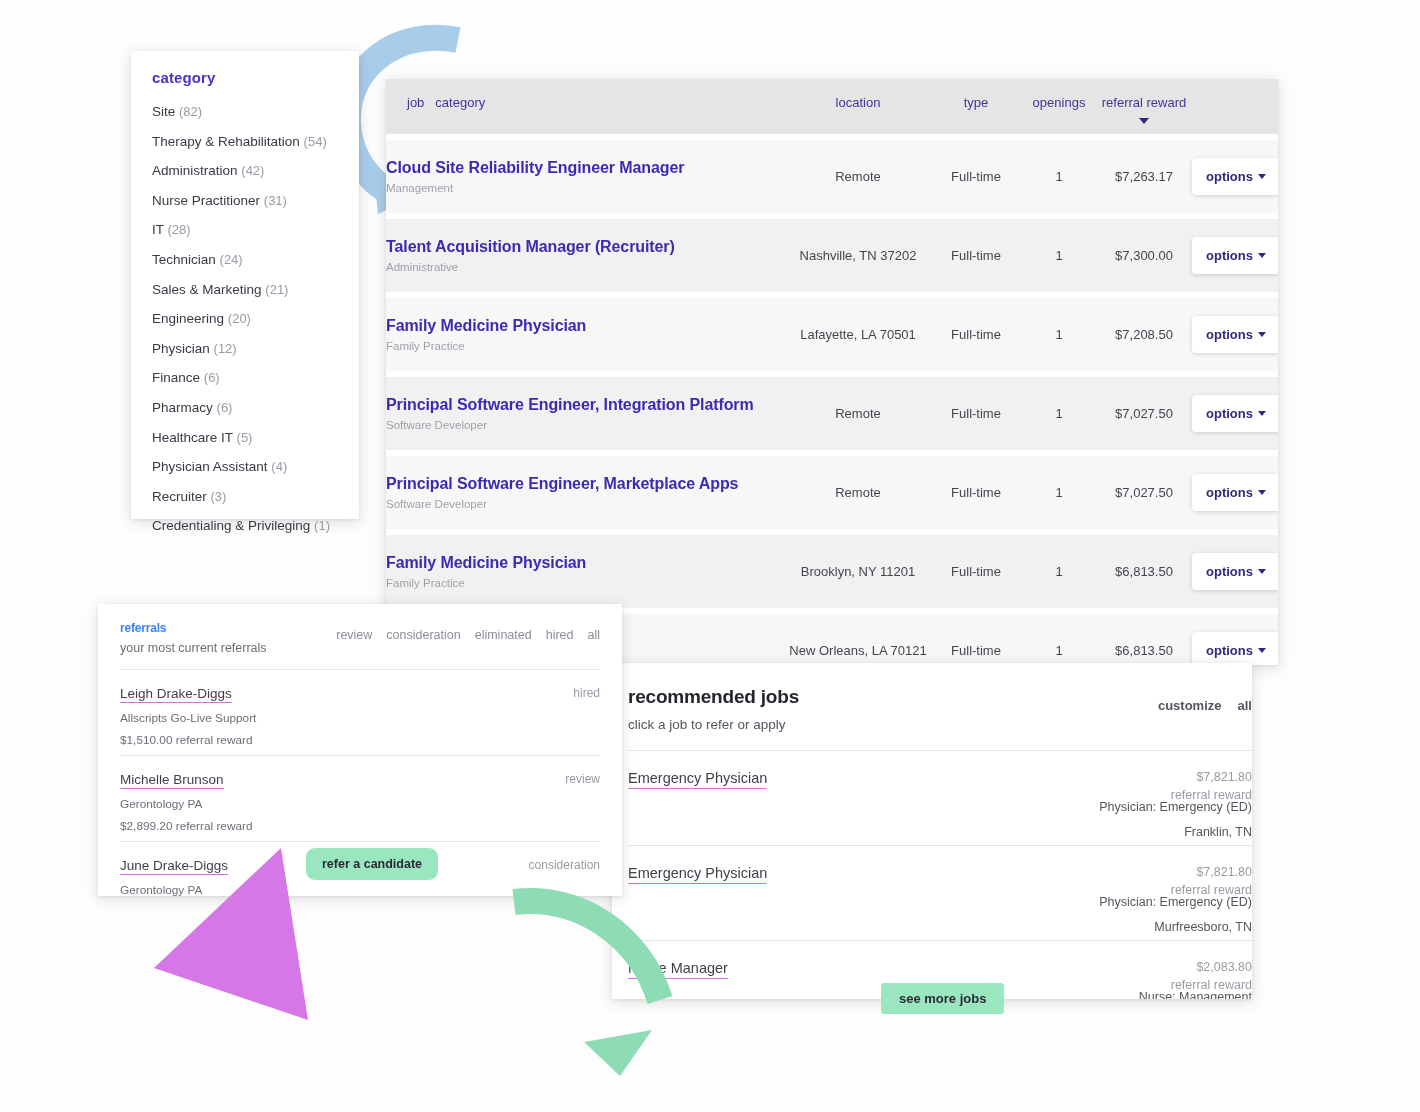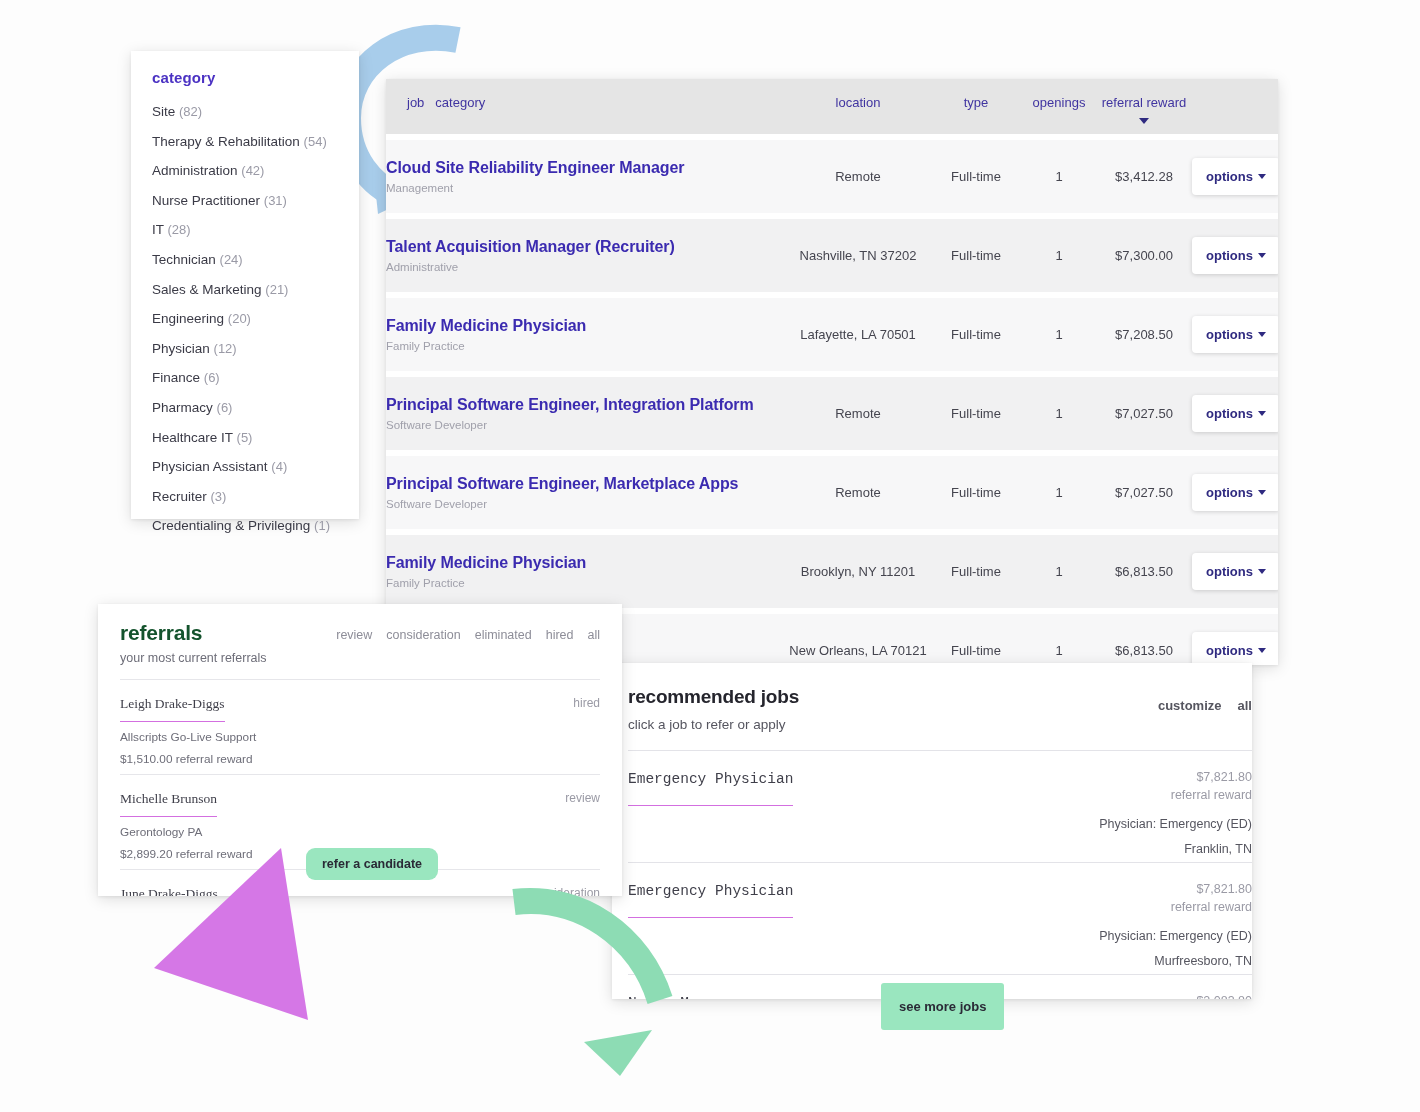--- a/index.html
+++ b/index.html
@@ -171,23 +171,23 @@
     overflow: hidden;
   }
   .ref-head {
     display: flex;
     align-items: flex-start;
     justify-content: space-between;
     padding: 17px 22px 0 22px;
   }
   .ref-head h2 {
     margin: 0;
-    font-size: 21px;
-    font-weight: bold;
-    color: #14532d;
+    font-size: 12px;
+    font-weight: bold;
+    color: #3b82f6;
     letter-spacing: -0.2px;
   }
   .ref-sub {
     font-size: 12.5px;
     color: #6d6d78;
     margin-top: 6px;
   }
   .ref-tabs {
     display: flex;
     gap: 14px;
@@ -202,23 +202,22 @@
   .ref-item {
     border-top: 1px solid #e6e6ea;
     padding: 14px 0 8px 0;
     position: relative;
   }
   .ref-name {
     font-size: 13.5px;
     color: #3f3f4a;
     border-bottom: 1.5px solid #d36fe0;
     display: inline-block;
-    padding-bottom: 9px;
-    cursor: pointer;
-    font-family: Liberation Serif, serif;
+    padding-bottom: 1px;
+    cursor: pointer;
   }
   .ref-status {
     position: absolute;
     right: 0;
     top: 16px;
     font-size: 12px;
     color: #9a9aa5;
   }
   .ref-meta {
     font-size: 11.8px;
@@ -279,23 +278,22 @@
   .rec-item {
     border-top: 1px solid #e3e3e8;
     padding: 18px 0 6px 0;
     position: relative;
   }
   .rec-title {
     font-size: 14.5px;
     color: #3f3f4a;
     border-bottom: 1.5px solid #d36fe0;
     display: inline-block;
-    padding-bottom: 18px;
-    cursor: pointer;
-    font-family: Liberation Mono, monospace;
+    padding-bottom: 2px;
+    cursor: pointer;
   }
   .rec-reward {
     position: absolute;
     right: 0;
     top: 17px;
     text-align: right;
     font-size: 12.5px;
     color: #9a9aa5;
     line-height: 1.45;
   }
@@ -310,21 +308,21 @@
     left: 881px;
     top: 983px;
     z-index: 45;
     background: #9ae6bf;
     color: #2a2a36;
     border: none;
     border-radius: 3px;
     font-family: "Liberation Sans", sans-serif;
     font-size: 13px;
     font-weight: bold;
-    padding: 16px 18px;
+    padding: 8px 18px;
     cursor: pointer;
   }
 </style>
 </head>
 <body>
 
 <div id="stage">
 
   <svg id="arrow-blue" class="deco" viewBox="0 0 160 200">
     <path d="M128 22 C 68 10, 18 48, 18 100 C 18 140, 42 168, 68 178" fill="none" stroke="#a8cdeb" stroke-width="26" stroke-linecap="butt"></path>
@@ -381,21 +379,21 @@
       </thead>
       <tbody>
         <tr>
           <td class="job-cell">
             <div class="job-title">Cloud Site Reliability Engineer Manager</div>
             <div class="job-sub">Management</div>
           </td>
           <td class="cell-c">Remote</td>
           <td class="cell-c">Full-time</td>
           <td class="cell-c">1</td>
-          <td class="cell-c">$3,412.28</td>
+          <td class="cell-c">$7,263.17</td>
           <td class="cell-c">
             <button class="options-btn"><span>options</span><span class="caret"></span></button>
           </td>
         </tr>
         <tr class="alt">
           <td class="job-cell">
             <div class="job-title">Talent Acquisition Manager (Recruiter)</div>
             <div class="job-sub">Administrative</div>
           </td>
           <td class="cell-c">Nashville, TN 37202</td>

